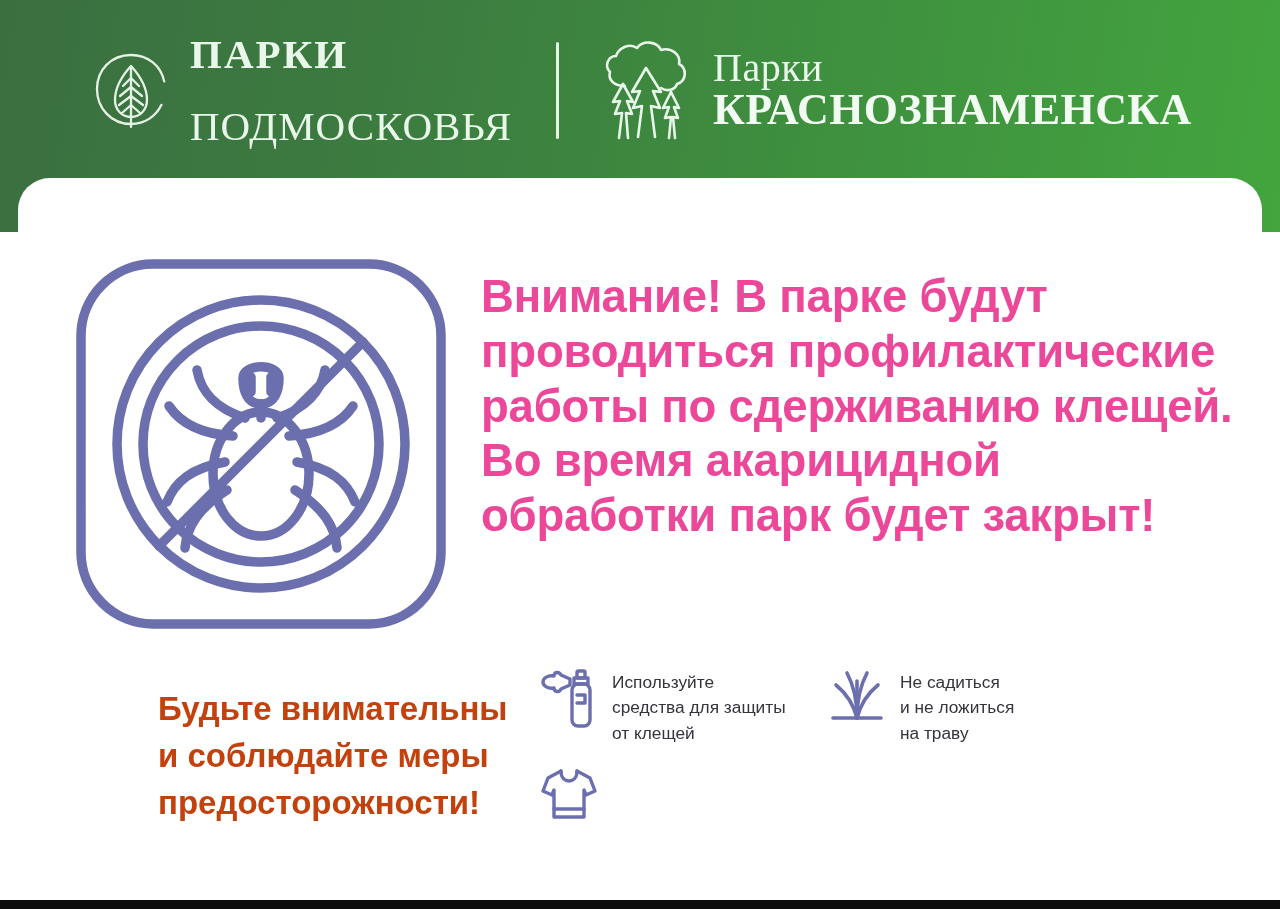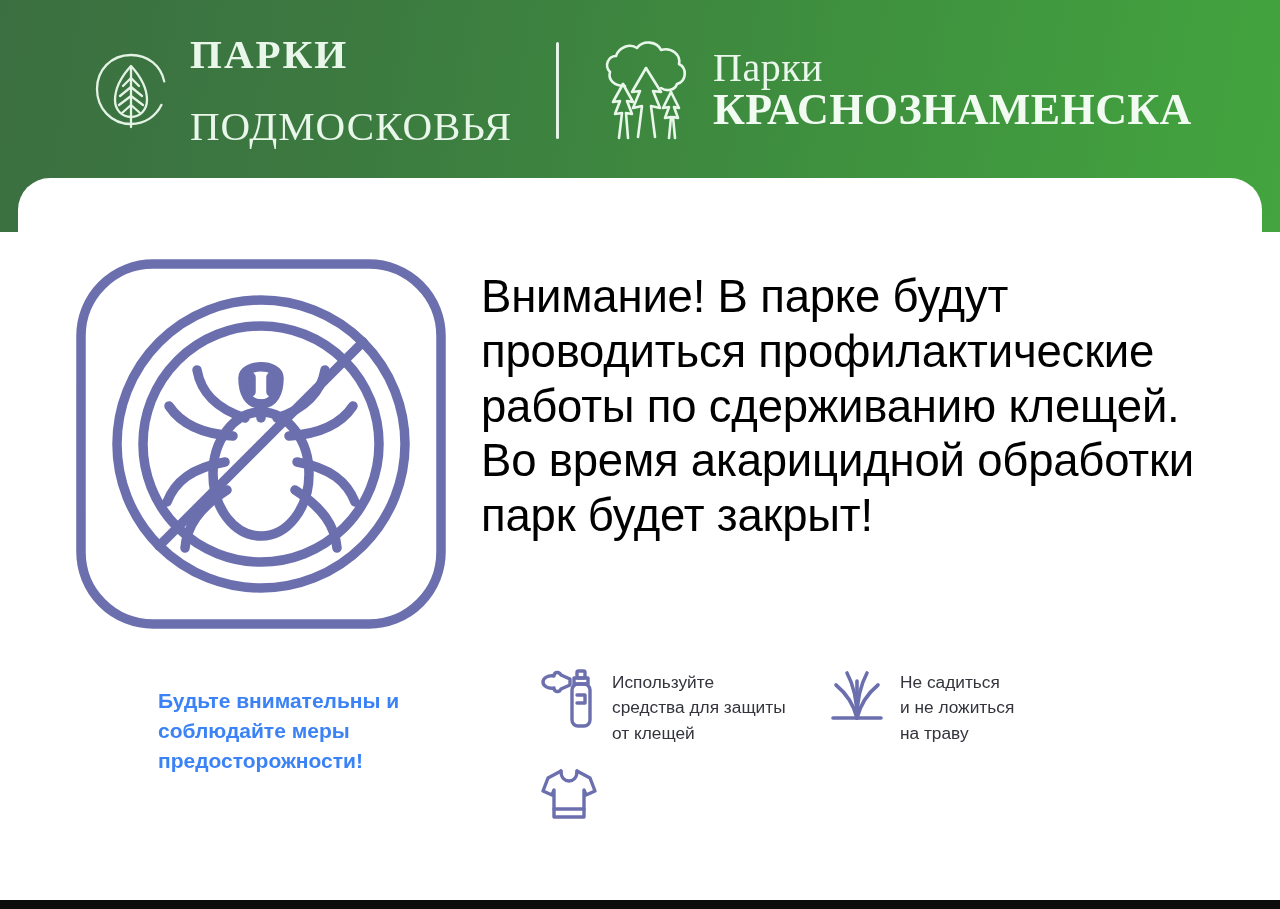--- a/index.html
+++ b/index.html
@@ -77,40 +77,40 @@
   }
 
   .tick-badge {
     position:absolute; left:57px; top:80px;
     width:372px; height:372px;
   }
 
   .headline {
     position:absolute; left:463px; top:92px;
     width:762px;
-    color:#000000;
-    font-weight:normal;
+    color:#ec4899;
+    font-weight:bold;
     font-size:45.5px;
     line-height:1.205;
     letter-spacing:-0.2px;
   }
   .headline .p2 { display:block; }
 
   
   .tips-row {
     position:absolute; left:0; top:490px;
     width:1244px; height:220px;
   }
 
   .advice {
     position:absolute; left:140px; top:18px;
     width:350px;
-    color:#3b82f6;
+    color:#c2410c;
     font-weight:bold;
-    font-size:21px;
+    font-size:33px;
     line-height:1.42;
   }
 
   .tips-grid {
     position:absolute; left:522px; top:0;
     width:722px;
     display:grid;
     grid-template-columns:288px 434px;
     grid-template-rows:95px 95px;
     row-gap:0; column-gap:0;

